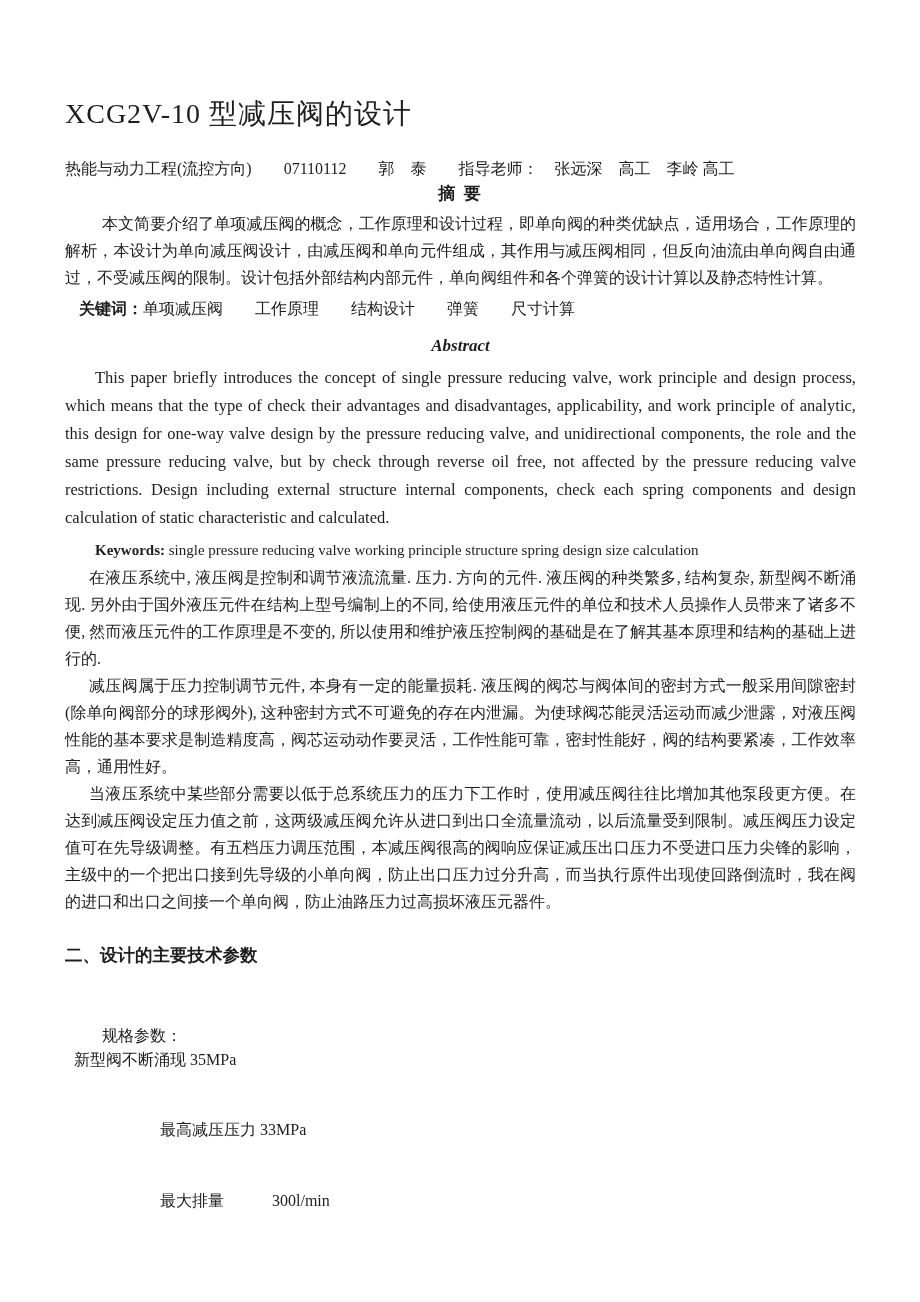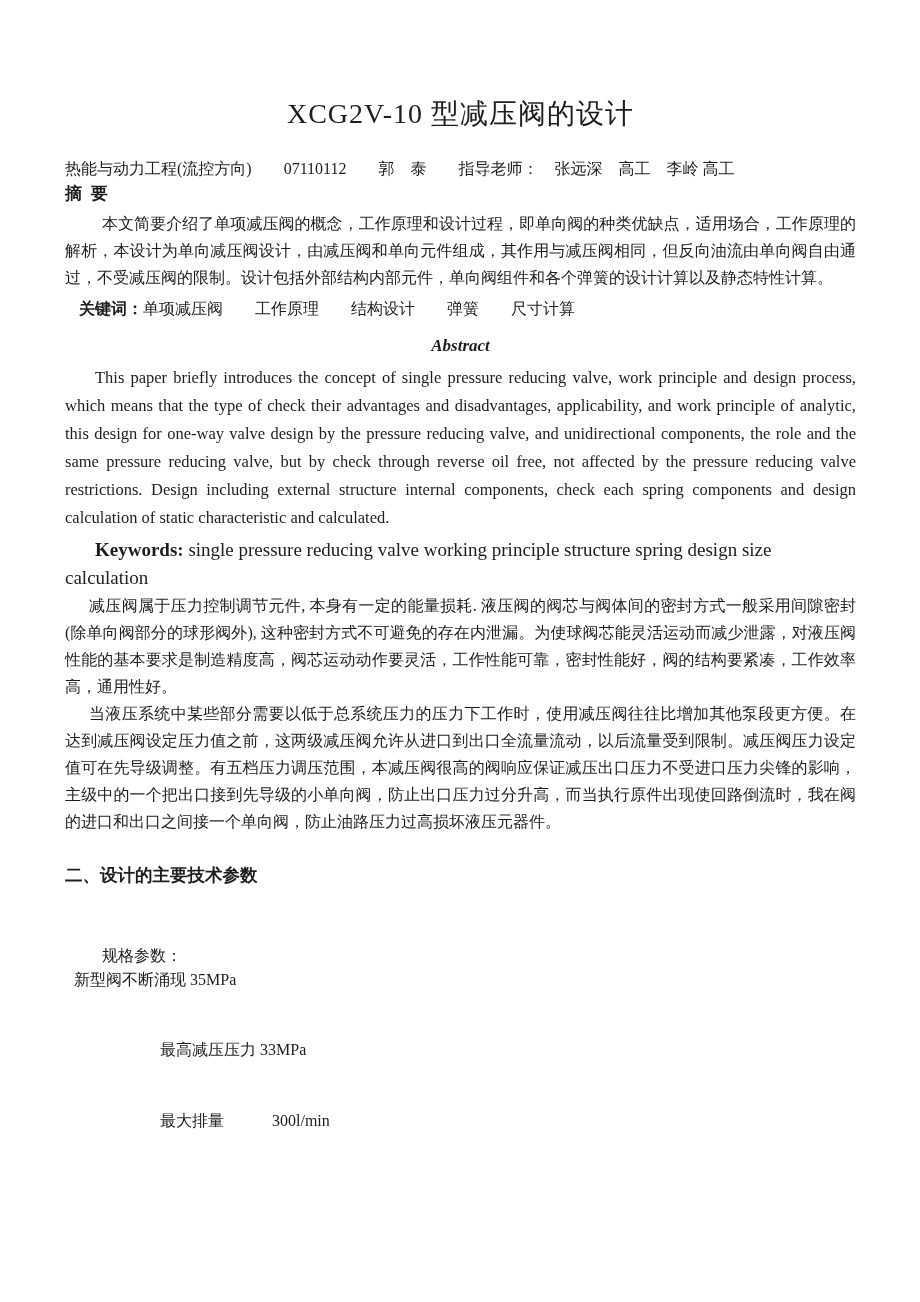--- a/index.html
+++ b/index.html
@@ -5,47 +5,47 @@
   html,body{margin:0;padding:0;background:#ffffff;}
   body{
     width:920px;min-height:1302px;
     color:#1d1d1d;
     font-family:"Liberation Serif","DejaVu Serif",serif;
     -webkit-font-smoothing:antialiased;
   }
   .page{box-sizing:border-box;width:920px;min-height:1302px;padding:96px 64px 60px 65px;background:#fff;}
 
   .doc-title{
-    font-size:28px;line-height:36px;font-weight:400;text-align:center;
+    font-size:28px;line-height:36px;font-weight:400;text-align:left;
     margin:0 0 26px 0;letter-spacing:1px;
   }
   .byline{
     font-size:16px;line-height:22px;text-align:left;margin:0 0 2px 0;
     white-space:pre-wrap;
   }
   .h-zh{font-family:"Liberation Sans","DejaVu Sans",sans-serif;font-weight:700;}
   .abs-heading{
-    font-size:17px;line-height:24px;margin:2px 0 4px 0;letter-spacing:2px;
+    font-size:17px;line-height:24px;text-align:center;margin:2px 0 4px 0;letter-spacing:2px;
   }
   .para{
     font-size:16px;line-height:27px;text-align:justify;margin:0;
   }
   .para-abs{text-indent:37px;}
   .kw-line{
     font-size:16px;line-height:27px;margin:4px 0 10px 0;padding-left:14px;white-space:pre-wrap;
   }
   .kw-line .kw-label{font-family:"Liberation Sans","DejaVu Sans",sans-serif;font-weight:700;text-align:right;}
   .abs-en-heading{
     font-size:17px;line-height:24px;font-weight:700;text-align:center;margin:12px 0 6px 0;font-style:italic;
   }
   .para-en{
     font-size:16.5px;line-height:28px;text-align:justify;margin:0;text-indent:30px;
   }
   .kw-en{
-    font-size:19px;line-height:28px;margin:4px 0 0 0;text-indent:30px;white-space:pre-wrap;
+    font-size:15px;line-height:28px;margin:4px 0 0 0;text-indent:30px;white-space:pre-wrap;
   }
   .kw-en .kw-label{font-weight:700;}
 
   .sec-heading{
     font-family:"Liberation Sans","DejaVu Sans",sans-serif;font-weight:700;
     font-size:17.5px;line-height:24px;margin:34px 0 14px 0;
   }
   .sec-heading.tight{margin:28px 0 10px 0;}
   .para-body{text-indent:24px;}
 
@@ -70,20 +70,21 @@
 
   <p class="kw-line"><span class="kw-label">关键词：</span><span>单项减压阀　　工作原理　　结构设计　　弹簧　　尺寸计算</span></p>
 
   <h2 class="abs-en-heading">Abstract</h2>
 
   <p class="para-en">This paper briefly introduces the concept of single pressure reducing valve, work principle and design process, which means that the type of check their advantages and disadvantages, applicability, and work principle of analytic, this design for one-way valve design by the pressure reducing valve, and unidirectional components, the role and the same pressure reducing valve, but by check through reverse oil free, not affected by the pressure reducing valve restrictions. Design including external structure internal components, check each spring components and design calculation of static characteristic and calculated.</p>
 
   <p class="kw-en"><span class="kw-label">Keywords:</span><span> single pressure reducing valve working principle structure spring design size calculation</span></p>
 
 
+  <p class="para para-body">在液压系统中, 液压阀是控制和调节液流流量. 压力. 方向的元件. 液压阀的种类繁多, 结构复杂, 新型阀不断涌现. 另外由于国外液压元件在结构上型号编制上的不同, 给使用液压元件的单位和技术人员操作人员带来了诸多不便, 然而液压元件的工作原理是不变的, 所以使用和维护液压控制阀的基础是在了解其基本原理和结构的基础上进行的.</p>
   <p class="para para-body">减压阀属于压力控制调节元件, 本身有一定的能量损耗. 液压阀的阀芯与阀体间的密封方式一般采用间隙密封(除单向阀部分的球形阀外), 这种密封方式不可避免的存在内泄漏。为使球阀芯能灵活运动而减少泄露，对液压阀性能的基本要求是制造精度高，阀芯运动动作要灵活，工作性能可靠，密封性能好，阀的结构要紧凑，工作效率高，通用性好。</p>
   <p class="para para-body">当液压系统中某些部分需要以低于总系统压力的压力下工作时，使用减压阀往往比增加其他泵段更方便。在达到减压阀设定压力值之前，这两级减压阀允许从进口到出口全流量流动，以后流量受到限制。减压阀压力设定值可在先导级调整。有五档压力调压范围，本减压阀很高的阀响应保证减压出口压力不受进口压力尖锋的影响，主级中的一个把出口接到先导级的小单向阀，防止出口压力过分升高，而当执行原件出现使回路倒流时，我在阀的进口和出口之间接一个单向阀，防止油路压力过高损坏液压元器件。</p>
 
   <h2 class="sec-heading tight">二、设计的主要技术参数</h2>
 
   <div class="spec-block">
     <div class="spec-row"><span class="spec-label">规格参数：</span><span class="spec-first">新型阀不断涌现 35MPa</span></div>
     <div class="spec-item">最高减压压力 33MPa</div>
     <div class="spec-item">最大排量　　　300l/min</div>
     

